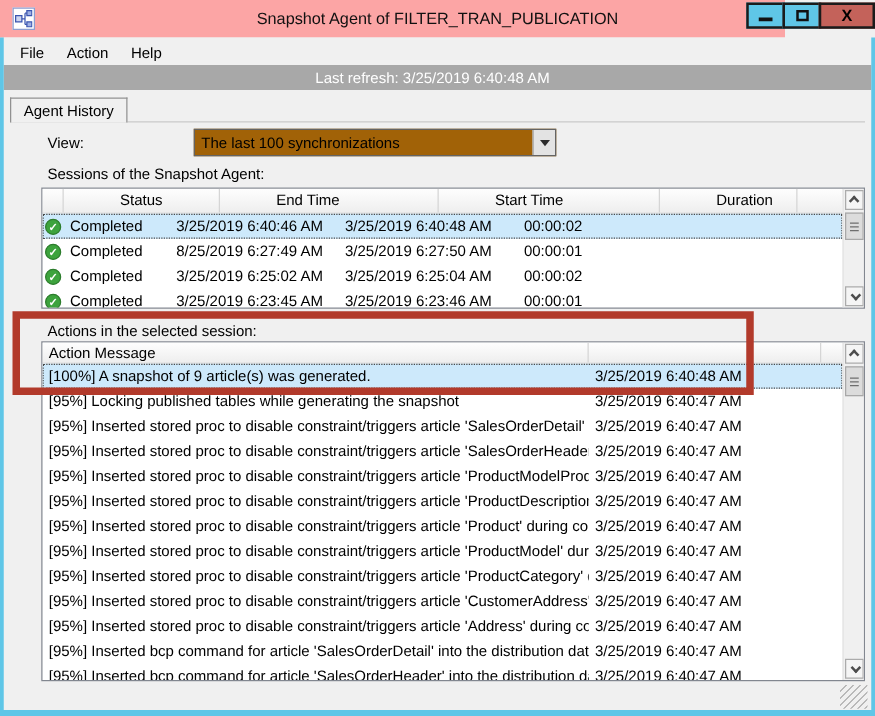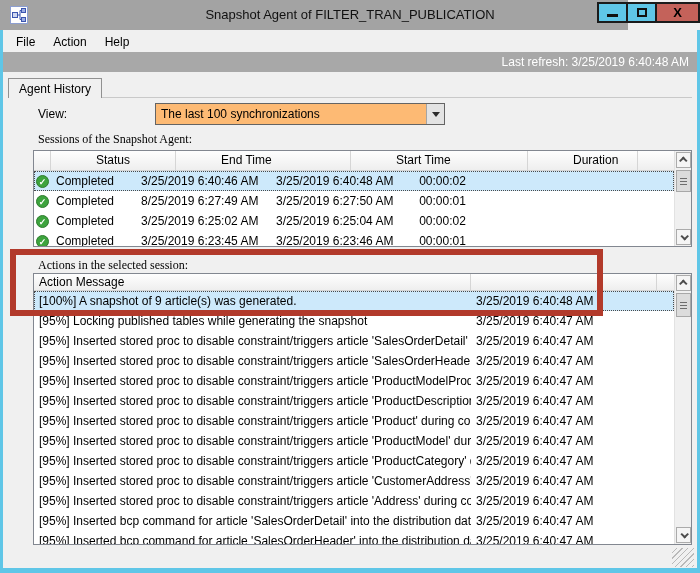--- a/index.html
+++ b/index.html
@@ -2,49 +2,49 @@
 <html><head>
 <meta charset="utf-8">
 <style>
   * { box-sizing: border-box; margin: 0; padding: 0; }
   body { font-family: "Liberation Sans", sans-serif; background: #fff; }
   #window {
     position: relative; width: 700px; height: 573px;
     background: #f0f0f0; overflow: hidden; font-size: 12px; color: #000;
   }
   
-  #titlebar { position: absolute; left: 0; top: 0; width: 628px; height: 30px; background: #a3a3a3; }
+  #titlebar { position: absolute; left: 0; top: 0; width: 628px; height: 30px; background: #fca5a5; }
   .app-icon { position: absolute; left: 10px; top: 6px; width: 18px; height: 18px; background: #fff; border: 1px solid #8d9fd1; display: flex; align-items: center; justify-content: center; }
   #window-title { position: absolute; left: 0; top: 0; width: 700px; height: 30px; line-height: 30px; text-align: center; font-size: 13px; color: #111; }
   .caption-buttons { position: absolute; left: 597px; top: 2px; display: flex; }
   .cap-btn { width: 31px; height: 21px; border: 2px solid #1b1b1b; margin-left: -2px; background: #5fc6e7; display: flex; align-items: center; justify-content: center; }
   .cap-btn:first-child { margin-left: 0; }
   .cap-btn.close { width: 45px; background: #c4625a; font-weight: bold; font-size: 13px; }
   .min-glyph { display: block; width: 11px; height: 3px; background: #111; margin-top: 6px; }
   .max-glyph { display: block; width: 10px; height: 9px; border: 2px solid #111; }
   
   #menubar { position: absolute; left: 3px; top: 30px; width: 694px; height: 22px; background: #f0f0f0; display: flex; align-items: center; padding-left: 4px; }
   .menu-item { padding: 0 9px; height: 20px; line-height: 22px; cursor: default; }
   
-  #refreshbar { position: absolute; left: 3px; top: 52px; width: 694px; height: 20px; background: #a8a8a8; color: #fff; line-height: 20px; text-align: right; padding-right: 8px; }
+  #refreshbar { position: absolute; left: 3px; top: 52px; width: 694px; height: 20px; background: #a8a8a8; color: #fff; line-height: 20px; text-align: center; padding-right: 8px; }
   
   .frame-left  { position: absolute; left: 0; top: 30px; width: 3px; height: 538px; background: #5fc6e7; }
   .frame-right { position: absolute; left: 697px; top: 30px; width: 3px; height: 538px; background: #5fc6e7; }
   .frame-bottom{ position: absolute; left: 0; top: 568px; width: 700px; height: 5px; background: #5fc6e7; }
   
   .tab { position: absolute; left: 8px; top: 78px; height: 20px; padding: 0 10px; line-height: 20px; background: #f0f0f0; border: 1px solid #919191; border-bottom: none; z-index: 2; }
   .tabpage-line { position: absolute; left: 8px; top: 97px; width: 684px; height: 1px; background: #c9c9c9; }
   
   .view-label { position: absolute; left: 38px; top: 107px; }
-  .combo { position: absolute; left: 155px; top: 103px; width: 290px; height: 22px; background: #fdba74; border: 1px solid #646464; display: flex; }
+  .combo { position: absolute; left: 155px; top: 103px; width: 290px; height: 22px; background: #a16207; border: 1px solid #646464; display: flex; }
   .combo-text { flex: 1; line-height: 20px; padding-left: 5px; overflow: hidden; white-space: nowrap; }
   .combo-btn { width: 18px; border-left: 1px solid #a5a5a5; background: #e3e3e3; display: flex; align-items: center; justify-content: center; }
   .tri-down { width: 0; height: 0; border-left: 4px solid transparent; border-right: 4px solid transparent; border-top: 5px solid #2b2b2b; }
   
-  .section-label { position: absolute; left: 38px; font-family: Liberation Serif, serif; }
+  .section-label { position: absolute; left: 38px; }
   .listbox { position: absolute; left: 33px; width: 659px; background: #fff; border: 1px solid #828790; overflow: hidden; }
   .list-inner { position: absolute; left: 0; top: 0; right: 17px; bottom: 0; overflow: hidden; }
   .hdr { display: grid; background: linear-gradient(#fefefe, #eeeeee); border-bottom: 1px solid #d5d5d5; gap: 40px; }
   .hdr > div { padding-left: 5px; overflow: hidden; white-space: nowrap; border-right: 1px solid #d5d5d5; }
   .grid-sessions { grid-template-columns: 17px 85px 135px 137px 70px 1fr; }
   .grid-actions  { grid-template-columns: 437px 146px 1fr; }
   .row { display: grid; overflow: hidden; white-space: nowrap; }
   .row > div { overflow: hidden; white-space: nowrap; padding-left: 5px; }
   .srow { height: 20px; line-height: 20px; }
   .arow { height: 20px; line-height: 20px; }

